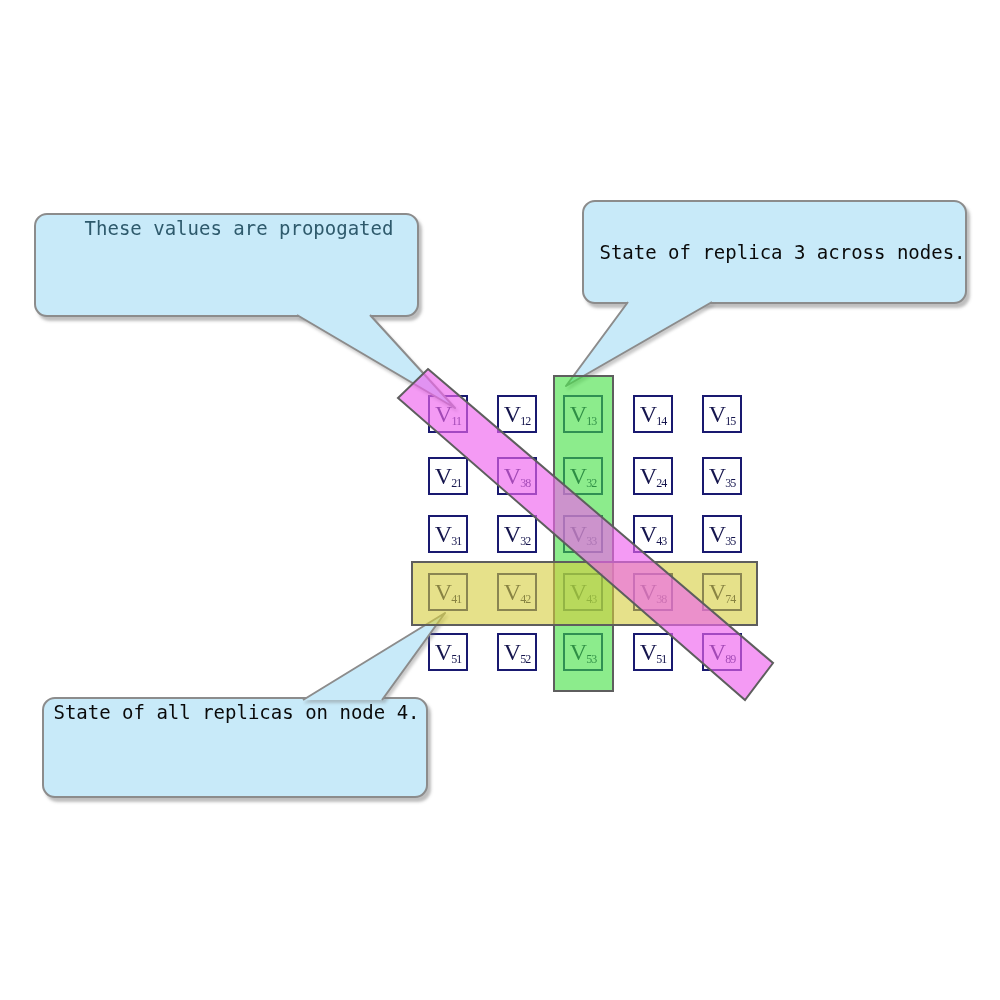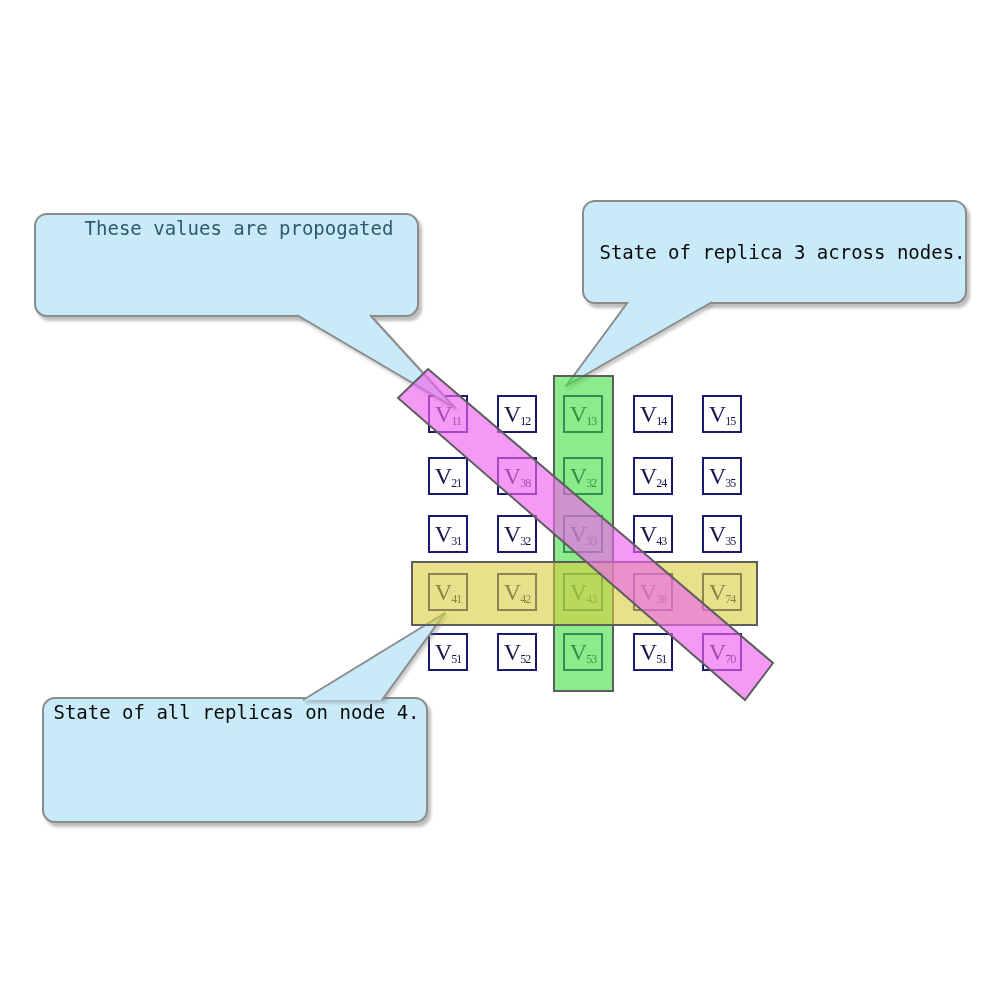--- a/index.html
+++ b/index.html
@@ -42,21 +42,21 @@
     background: var(--callout-fill, #c8eaf9);
     border: 2px solid var(--callout-border, #8c8c8c);
     border-radius: 13px;
     box-shadow: 3px 4px 3px rgba(110,110,110,0.45);
     display: flex; flex-direction: row; justify-content: center;
     font-size: 19px; line-height: 26px;
     white-space: pre;
   }
   .callout-1 { left: 34px;  top: 213px; width: 385px; height: 104px; padding-left: 25px; }
   .callout-2 { left: 582px; top: 200px; width: 385px; height: 104px; padding-left: 16px; }
-  .callout-3 { left: 42px;  top: 697px; width: 386px; height: 126px; padding-left: 3px; }
+  .callout-3 { left: 42px;  top: 697px; width: 386px; height: 101px; padding-left: 3px; }
 
   .tails path {
     fill: var(--callout-fill, #c8eaf9);
     stroke: var(--callout-border, #8c8c8c);
     stroke-width: 2;
     stroke-linejoin: round;
     filter: drop-shadow(2px 3px 1.5px rgba(120,120,120,0.40));
   }
   .bands .band { stroke-width: 2; }
 </style>
@@ -157,21 +157,21 @@
       <div class="cell" style="left: 563px; top: 633px;">
         <span class="vbase">V</span>
         <span class="vsub">53</span>
       </div>
       <div class="cell" style="left: 633px; top: 633px;">
         <span class="vbase">V</span>
         <span class="vsub">51</span>
       </div>
       <div class="cell" style="left: 702px; top: 633px;">
         <span class="vbase">V</span>
-        <span class="vsub">70</span>
+        <span class="vsub">89</span>
       </div>
     </div>
 
   <div class="callout callout-1" style="color: rgb(46, 90, 108);">
     <span>These values are propogated</span>
   </div>
   <div class="callout callout-2" style="color: rgb(10, 10, 10); align-items: center;">
     <span>State of replica 3 across nodes.</span>
   </div>
   <div class="callout callout-3" style="color: rgb(10, 10, 10);">

